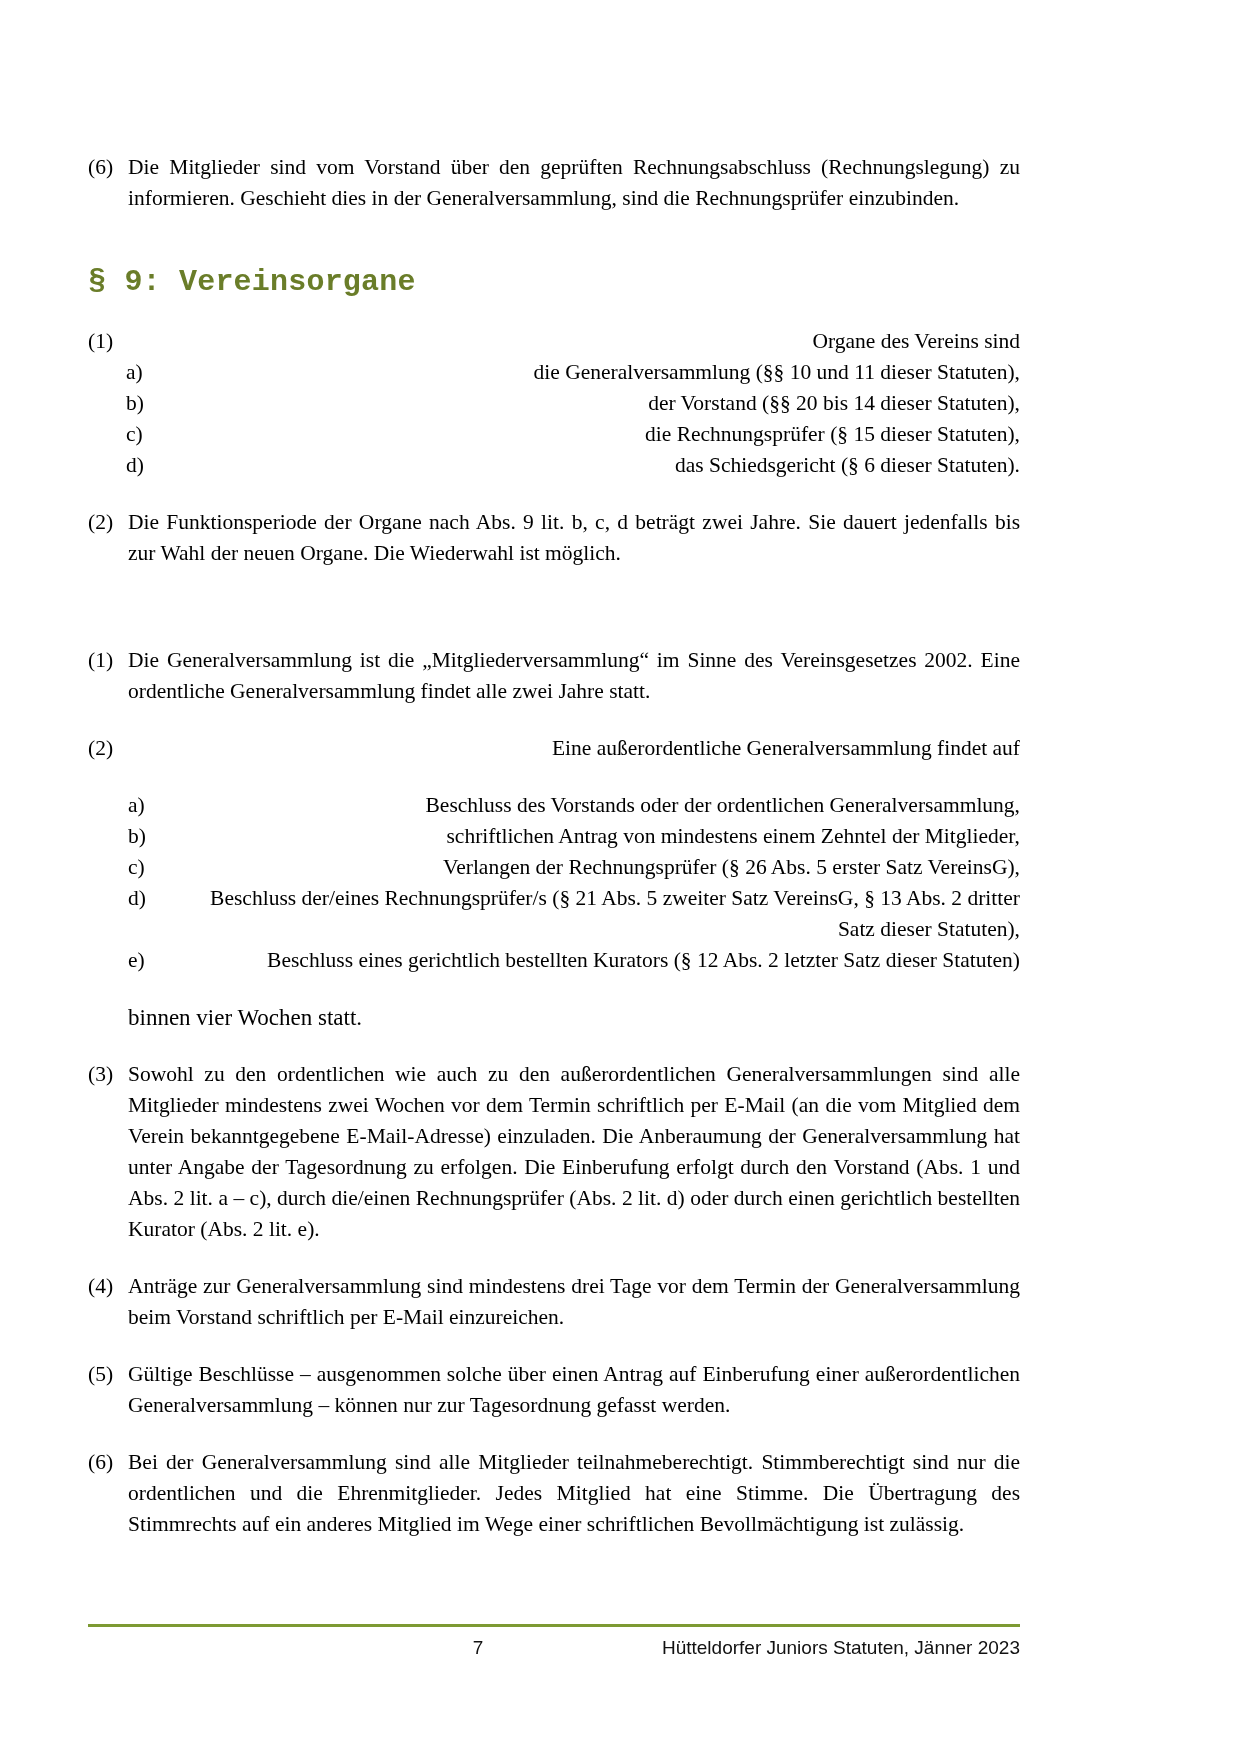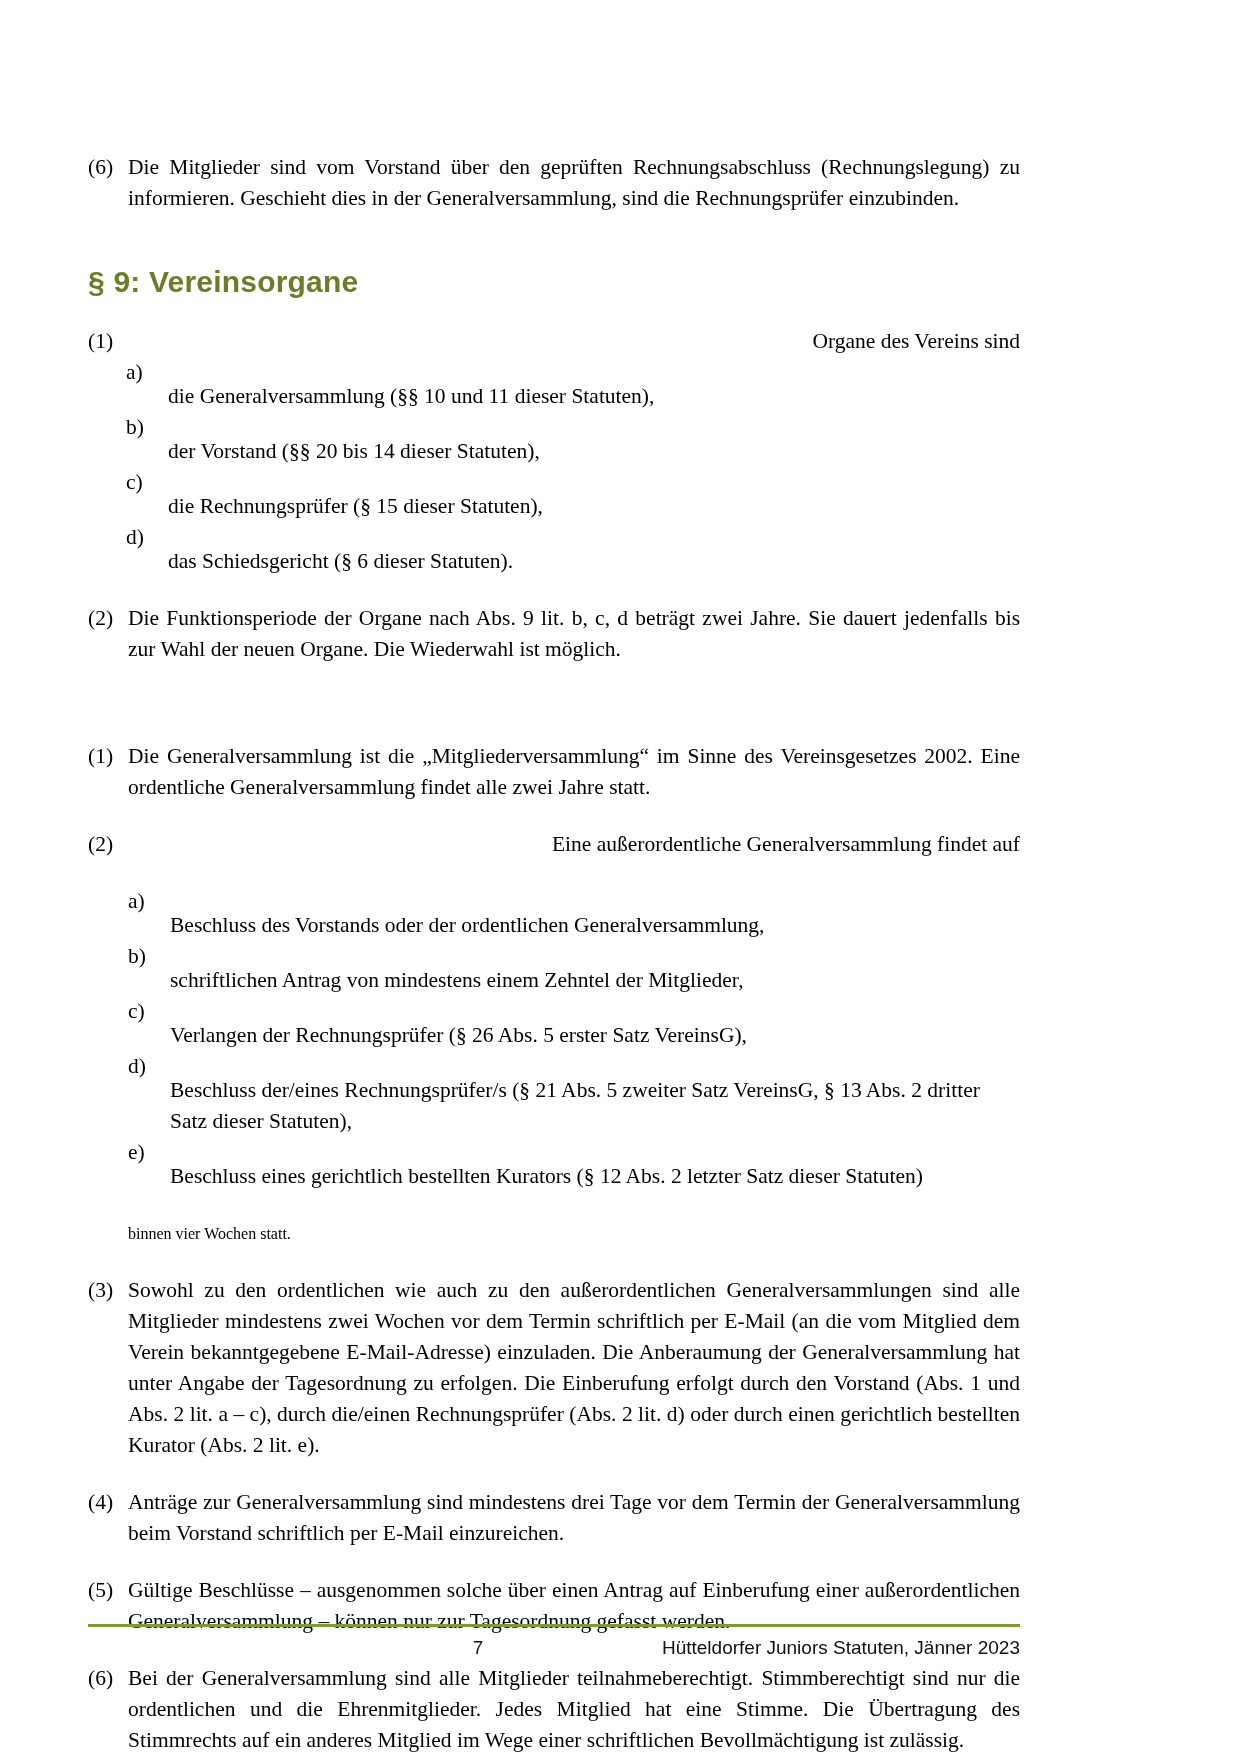--- a/index.html
+++ b/index.html
@@ -51,21 +51,21 @@
     text-align: justify;
     text-justify: inter-word;
     hyphens: none;
   }
   .para.noj .body { text-align: right; }
   .gap-md { height: 26px; }
   .gap-xl { height: 50px; }
 
   
   .heading {
-    font-family: Liberation Sans, sans-serif;
+    font-family: Liberation Mono, monospace;
     font-weight: bold;
     font-size: 30px;
     line-height: 36px;
     color: #6a7d29;
     letter-spacing: 0.2px;
     margin: 0;
   }
 
   
   .sublist {
@@ -79,27 +79,26 @@
     display: flex;
     align-items: flex-start;
   }
   .sublist li .lmark {
     flex: 0 0 auto;
     width: 42px;
     margin-left: 38px;
   }
   .sublist li .ltext {
     flex: 1 1 auto;
-    text-align: left;
-    margin-top: 24px;
+    text-align: right;
   }
   .sublist.indent-more li .lmark { margin-left: 40px; }
 
   .plain-indent {
-    font-size: 16px;
+    font-size: 23px;
     line-height: 31px;
     margin-left: 40px;
   }
 
   
   .footer {
     position: absolute;
     left: 88px;
     top: 1624px;
     width: 932px;

